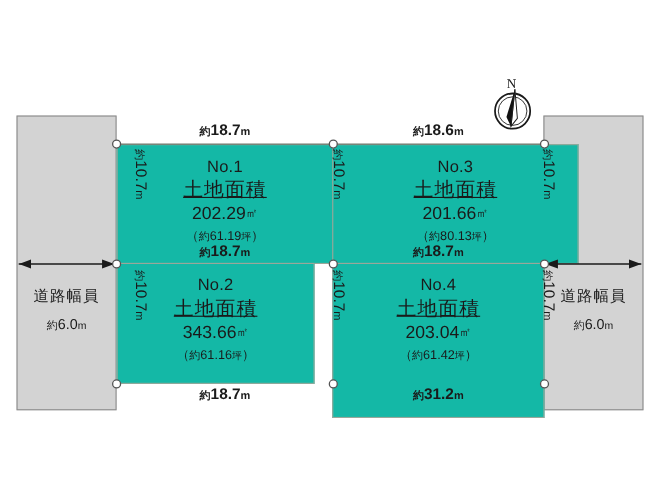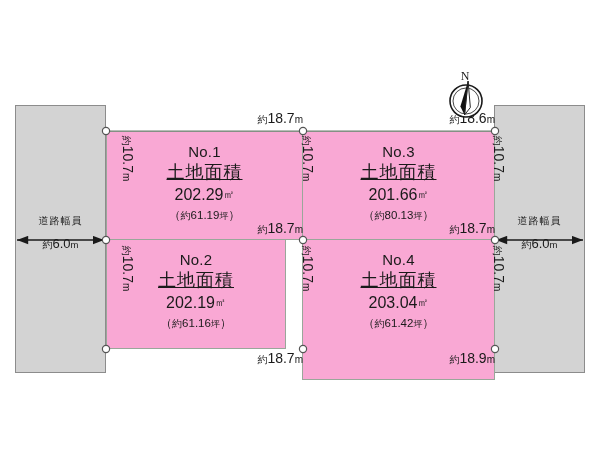--- a/index.html
+++ b/index.html
@@ -29,26 +29,26 @@
     background: #d3d3d3;
     border: 1px solid #8c8c8c;
     box-sizing: border-box;
   }
   #road-left  { left: 15px;  top: 105px; width: 91px;  height: 268px; }
   #road-right { left: 494px; top: 105px; width: 91px;  height: 268px; }
 
   
   .plot {
     position: absolute;
-    background: #f9a8d4;
+    background: #14b8a6;
     border: 1px solid #9aa79a;
     box-sizing: border-box;
   }
   #plot-1 { left: 106px; top: 131px; width: 197px; height: 109px; }
-  #plot-3 { left: 302px; top: 131px; width: 193px; height: 109px; }
+  #plot-3 { left: 302px; top: 131px; width: 224px; height: 109px; }
   #plot-2 { left: 106px; top: 239px; width: 180px; height: 110px; }
   #plot-4 { left: 302px; top: 239px; width: 193px; height: 141px; }
 
   .plot-label {
     position: absolute;
     left: 0; right: 0;
     text-align: center;
     line-height: 1.0;
     pointer-events: none;
   }
@@ -84,21 +84,21 @@
   
   .dim {
     position: absolute;
     white-space: nowrap;
     font-size: 14px;
     letter-spacing: 0px;
   }
   .dim .yaku { font-size: 10px; }
   .dim .m    { font-size: 10px; }
 
-  .dim-h { text-align: right; }
+  .dim-h { text-align: center; font-weight: bold; }
 
   .dim-v {
     position: absolute;
     white-space: nowrap;
     font-size: 14px;
     transform-origin: 50% 50%;
   }
   .dim-v .inner {
     display: inline-block;
     transform: rotate(90deg);
@@ -107,23 +107,24 @@
   .dim-v .m    { font-size: 10px; }
 
   
   .roadlabel {
     position: absolute;
     text-align: center;
     width: 91px;
     pointer-events: none;
   }
   .roadlabel .rl-name {
-    font-size: 10px;
+    font-size: 14px;
     letter-spacing: 1px;
     display: block;
+    margin-top: 47px;
   }
   .roadlabel .rl-dim {
     font-size: 13px;
     display: block;
     margin-top: 8px;
   }
   .roadlabel .rl-dim .yaku { font-size: 10px; }
   .roadlabel .rl-dim .m    { font-size: 9.5px; }
 
   #roadlabel-left  { left: 15px;  top: 214px; }
@@ -162,21 +163,21 @@
   <div class="plot" id="plot-3">
     <div class="plot-label plot-no pl-row-no">No.3</div>
     <div class="plot-label plot-title pl-row-title">土地面積</div>
     <div class="plot-label plot-area pl-row-area"><span>201.66</span><span class="unit">㎡</span></div>
     <div class="plot-label plot-tsubo pl-row-tsubo"><span>（</span><span class="yaku">約</span><span>80.13</span><span class="tsu">坪</span><span>）</span></div>
   </div>
 
   <div class="plot" id="plot-2">
     <div class="plot-label plot-no pl-row-no">No.2</div>
     <div class="plot-label plot-title pl-row-title">土地面積</div>
-    <div class="plot-label plot-area pl-row-area"><span>202.19</span><span class="unit">㎡</span></div>
+    <div class="plot-label plot-area pl-row-area"><span>343.66</span><span class="unit">㎡</span></div>
     <div class="plot-label plot-tsubo pl-row-tsubo"><span>（</span><span class="yaku">約</span><span>61.16</span><span class="tsu">坪</span><span>）</span></div>
   </div>
 
   <div class="plot" id="plot-4">
     <div class="plot-label plot-no pl-row-no">No.4</div>
     <div class="plot-label plot-title pl-row-title">土地面積</div>
     <div class="plot-label plot-area pl-row-area"><span>203.04</span><span class="unit">㎡</span></div>
     <div class="plot-label plot-tsubo pl-row-tsubo"><span>（</span><span class="yaku">約</span><span>61.42</span><span class="tsu">坪</span><span>）</span></div>
   </div>
 
@@ -194,21 +195,21 @@
 
   <div class="dim dim-h" style="left:302px; top:220px; width:193px;">
     <span class="yaku">約</span><span>18.7</span><span class="m">m</span>
   </div>
 
   <div class="dim dim-h" style="left:106px; top:350px; width:197px;">
     <span class="yaku">約</span><span>18.7</span><span class="m">m</span>
   </div>
 
   <div class="dim dim-h" style="left:302px; top:350px; width:193px;">
-    <span class="yaku">約</span><span>18.9</span><span class="m">m</span>
+    <span class="yaku">約</span><span>31.2</span><span class="m">m</span>
   </div>
 
   <div class="dim-v" style="left:105px; top:150px; width:18px; text-align:center;">
     <span class="inner"><span class="yaku">約</span><span>10.7</span><span class="m">m</span></span>
   </div>
 
   <div class="dim-v" style="left:285px; top:150px; width:18px; text-align:center;">
     <span class="inner"><span class="yaku">約</span><span>10.7</span><span class="m">m</span></span>
   </div>
 

